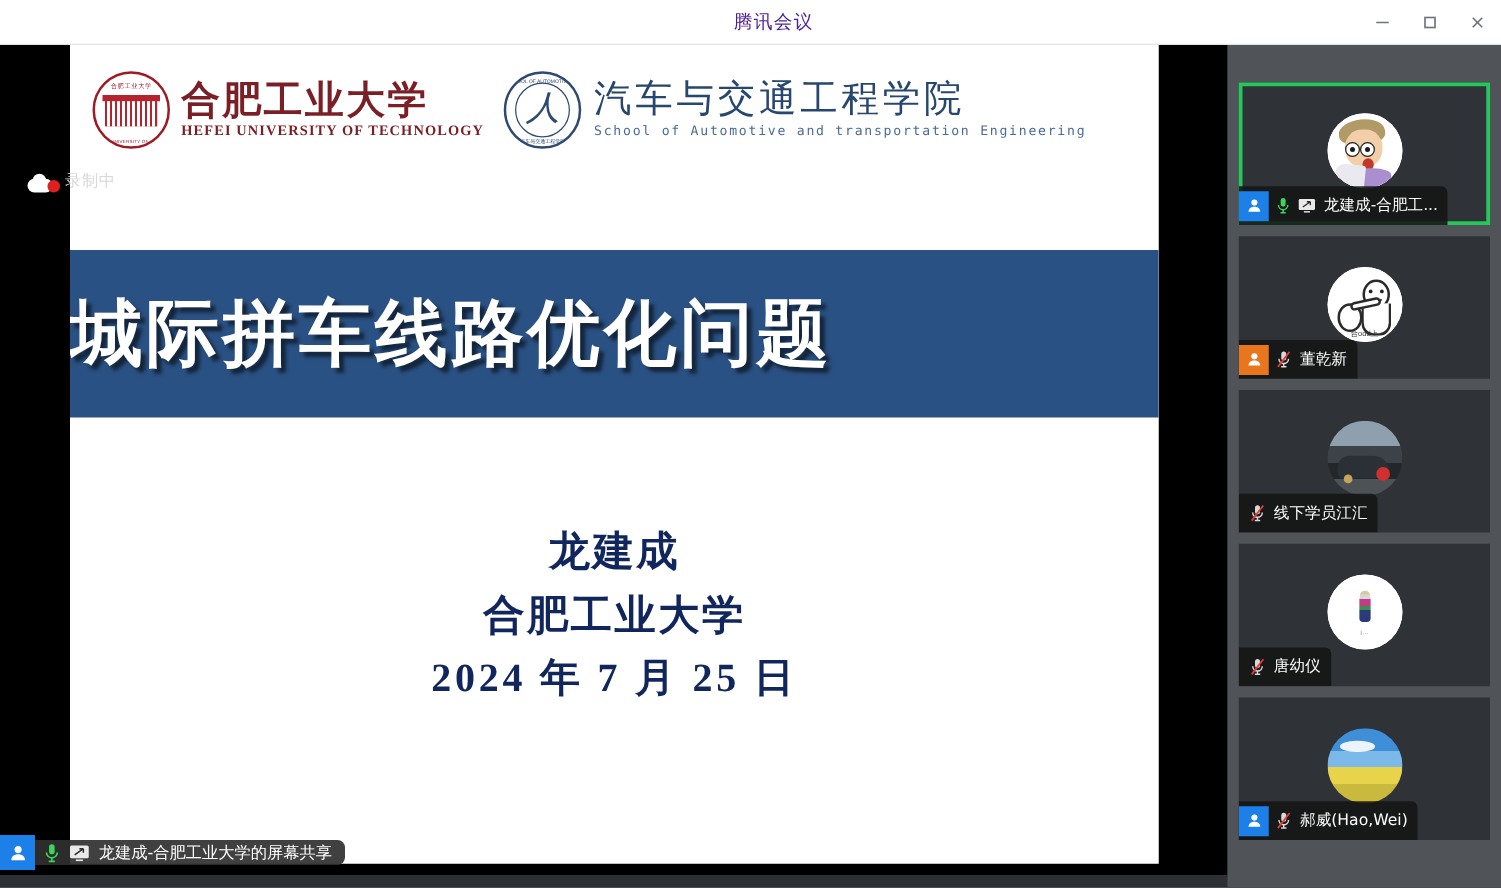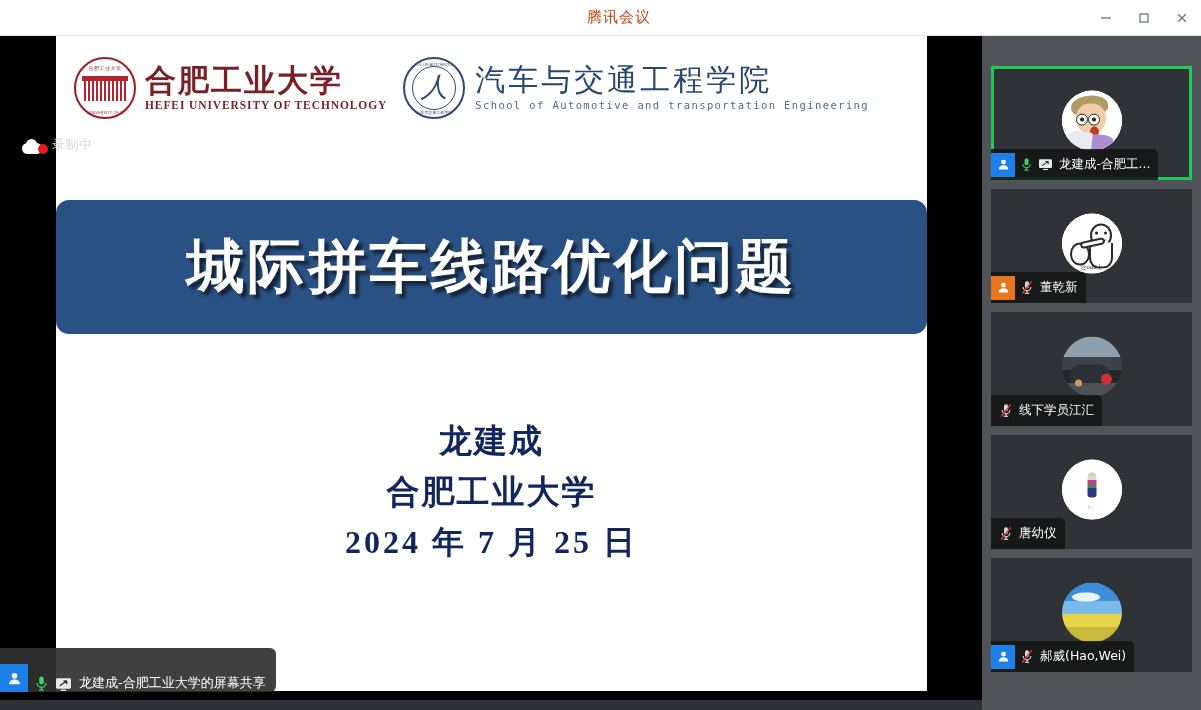--- a/index.html
+++ b/index.html
@@ -27,21 +27,21 @@
     width: 1201px;
     height: 36px;
     background: #ffffff;
     border-bottom: 1px solid #e2e4e8;
     display: flex;
     align-items: center;
     justify-content: center;
   }
   .titlebar-title {
     font-size: 15px;
-    color: #c2410c;
+    color: #4c1d95;
     letter-spacing: 1px;
     font-family: "DejaVu Sans", "Liberation Sans", sans-serif;
     margin-left: 37px;
   }
   .win-controls {
     position: absolute;
     right: 0; top: 0;
     height: 36px;
     display: flex;
     align-items: center;
@@ -198,22 +198,20 @@
 
   
   .title-banner {
     position: absolute;
     left: 0; top: 164px;
     width: 871px;
     height: 134px;
     background: #2a5183;
     display: flex;
     align-items: center;
-    justify-content: center;
-    border-radius: 13px;
   }
   .title-banner-text {
     font-size: 58px;
     font-weight: bold;
     color: #ffffff;
     letter-spacing: 3px;
     text-shadow: 4px 4px 3px rgba(0,0,0,0.55);
     font-family: "DejaVu Sans", "Liberation Sans", sans-serif;
     white-space: nowrap;
   }
@@ -283,23 +281,23 @@
     width: 10px; height: 10px;
     background: #e02020;
     border-radius: 50%;
   }
   .rec-text { letter-spacing: .5px; }
 
   
   .presenter-label {
     position: absolute;
     left: 0; bottom: 8px;
-    height: 44px;
+    height: 20px;
     display: flex;
-    align-items: flex-end;
+    align-items: center;
     background: rgba(48,48,48,.92);
     border-radius: 0 6px 6px 0;
     padding-right: 10px;
     z-index: 6;
   }
   .badge-host {
     width: 28px; height: 28px;
     background: #1d7fe8;
     display: flex; align-items: center; justify-content: center;
     flex: none;

